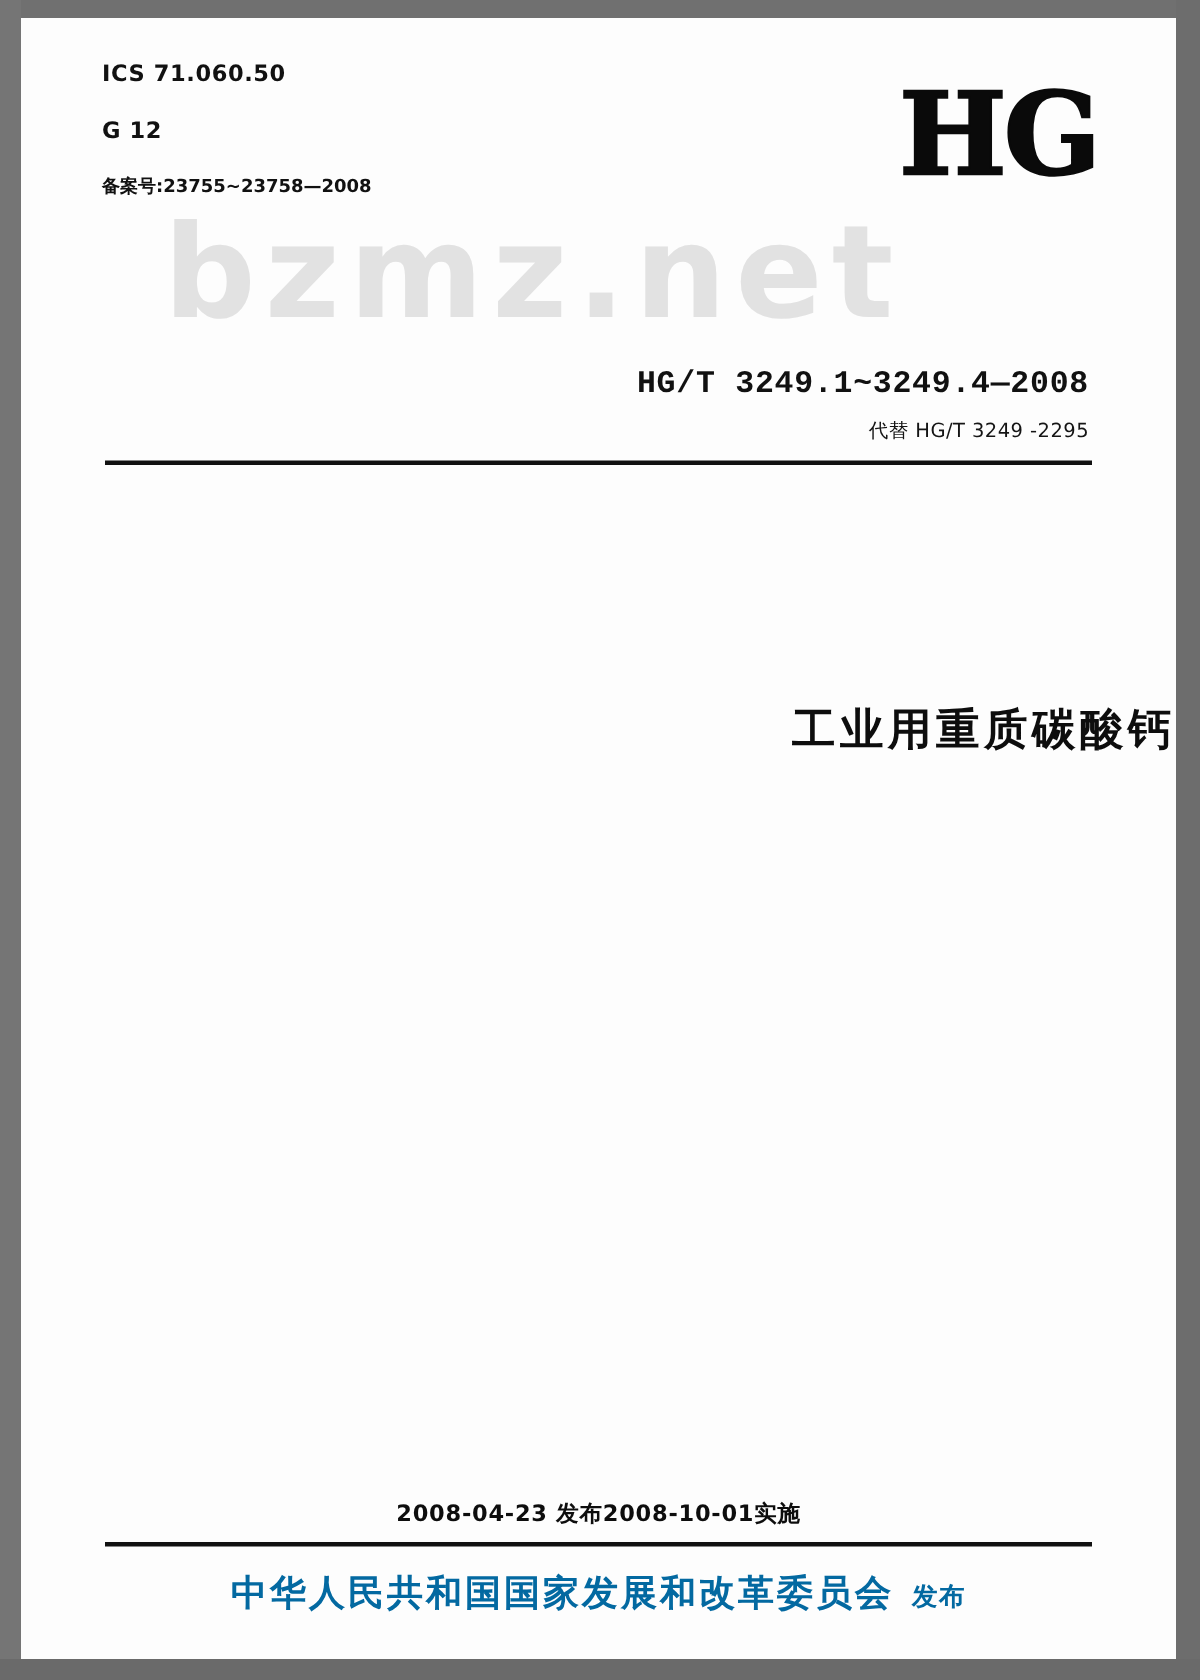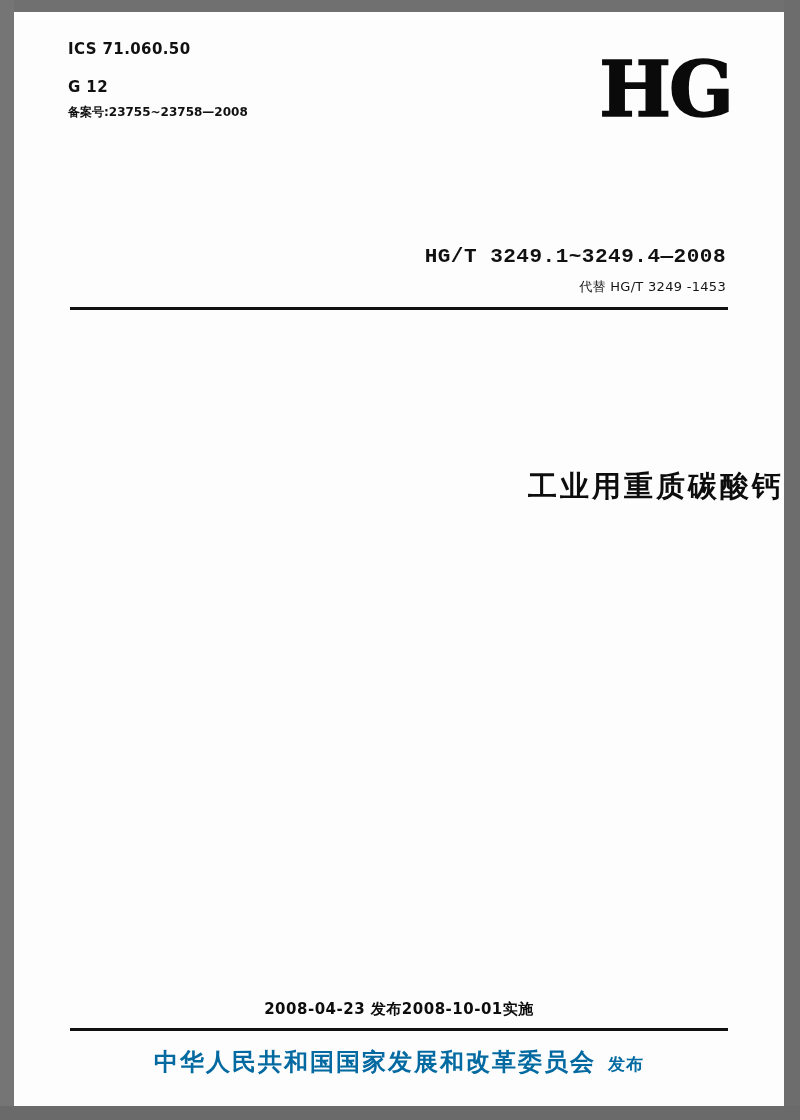--- a/index.html
+++ b/index.html
@@ -82,21 +82,21 @@
   .ics-line1 {
     font-size: 15px;
     font-weight: bold;
     letter-spacing: 0.4px;
     margin-bottom: 20px;
   }
   .ics-line2 {
     font-size: 15px;
     font-weight: bold;
     letter-spacing: 0.4px;
-    margin-bottom: 8px;
+    margin-bottom: 20px;
   }
   .ics-line3 {
     font-size: 12px;
     font-weight: bold;
     letter-spacing: 0px;
   }
 
   
   .hg-logo {
     position: absolute;
@@ -225,32 +225,33 @@
 
 <div class="page">
 
   <div class="scan-edge-top"></div>
   <div class="scan-edge-left"></div>
   <div class="scan-edge-right"></div>
   <div class="scan-edge-bottom"></div>
 
   <div class="sheet">
 
+    <div class="watermark">bzmz.net</div>
 
     <div class="ics-block">
       <div class="ics-line1">ICS 71.060.50</div>
       <div class="ics-line2">G 12</div>
       <div class="ics-line3">备案号:23755~23758—2008</div>
     </div>
 
     <div class="hg-logo">HG</div>
 
 
     <div class="std-no">HG/T 3249.1~3249.4—2008</div>
-    <div class="std-replace">代替 HG/T 3249 -1453</div>
+    <div class="std-replace">代替 HG/T 3249 -2295</div>
 
     <div class="rule-top"></div>
 
     <div class="doc-title">工业用重质碳酸钙</div>
 
     <div class="dates-row">
       <div class="date-cn">2008-04-23 发布</div>
       <div class="date-cn">2008-10-01实施</div>
     </div>
 

